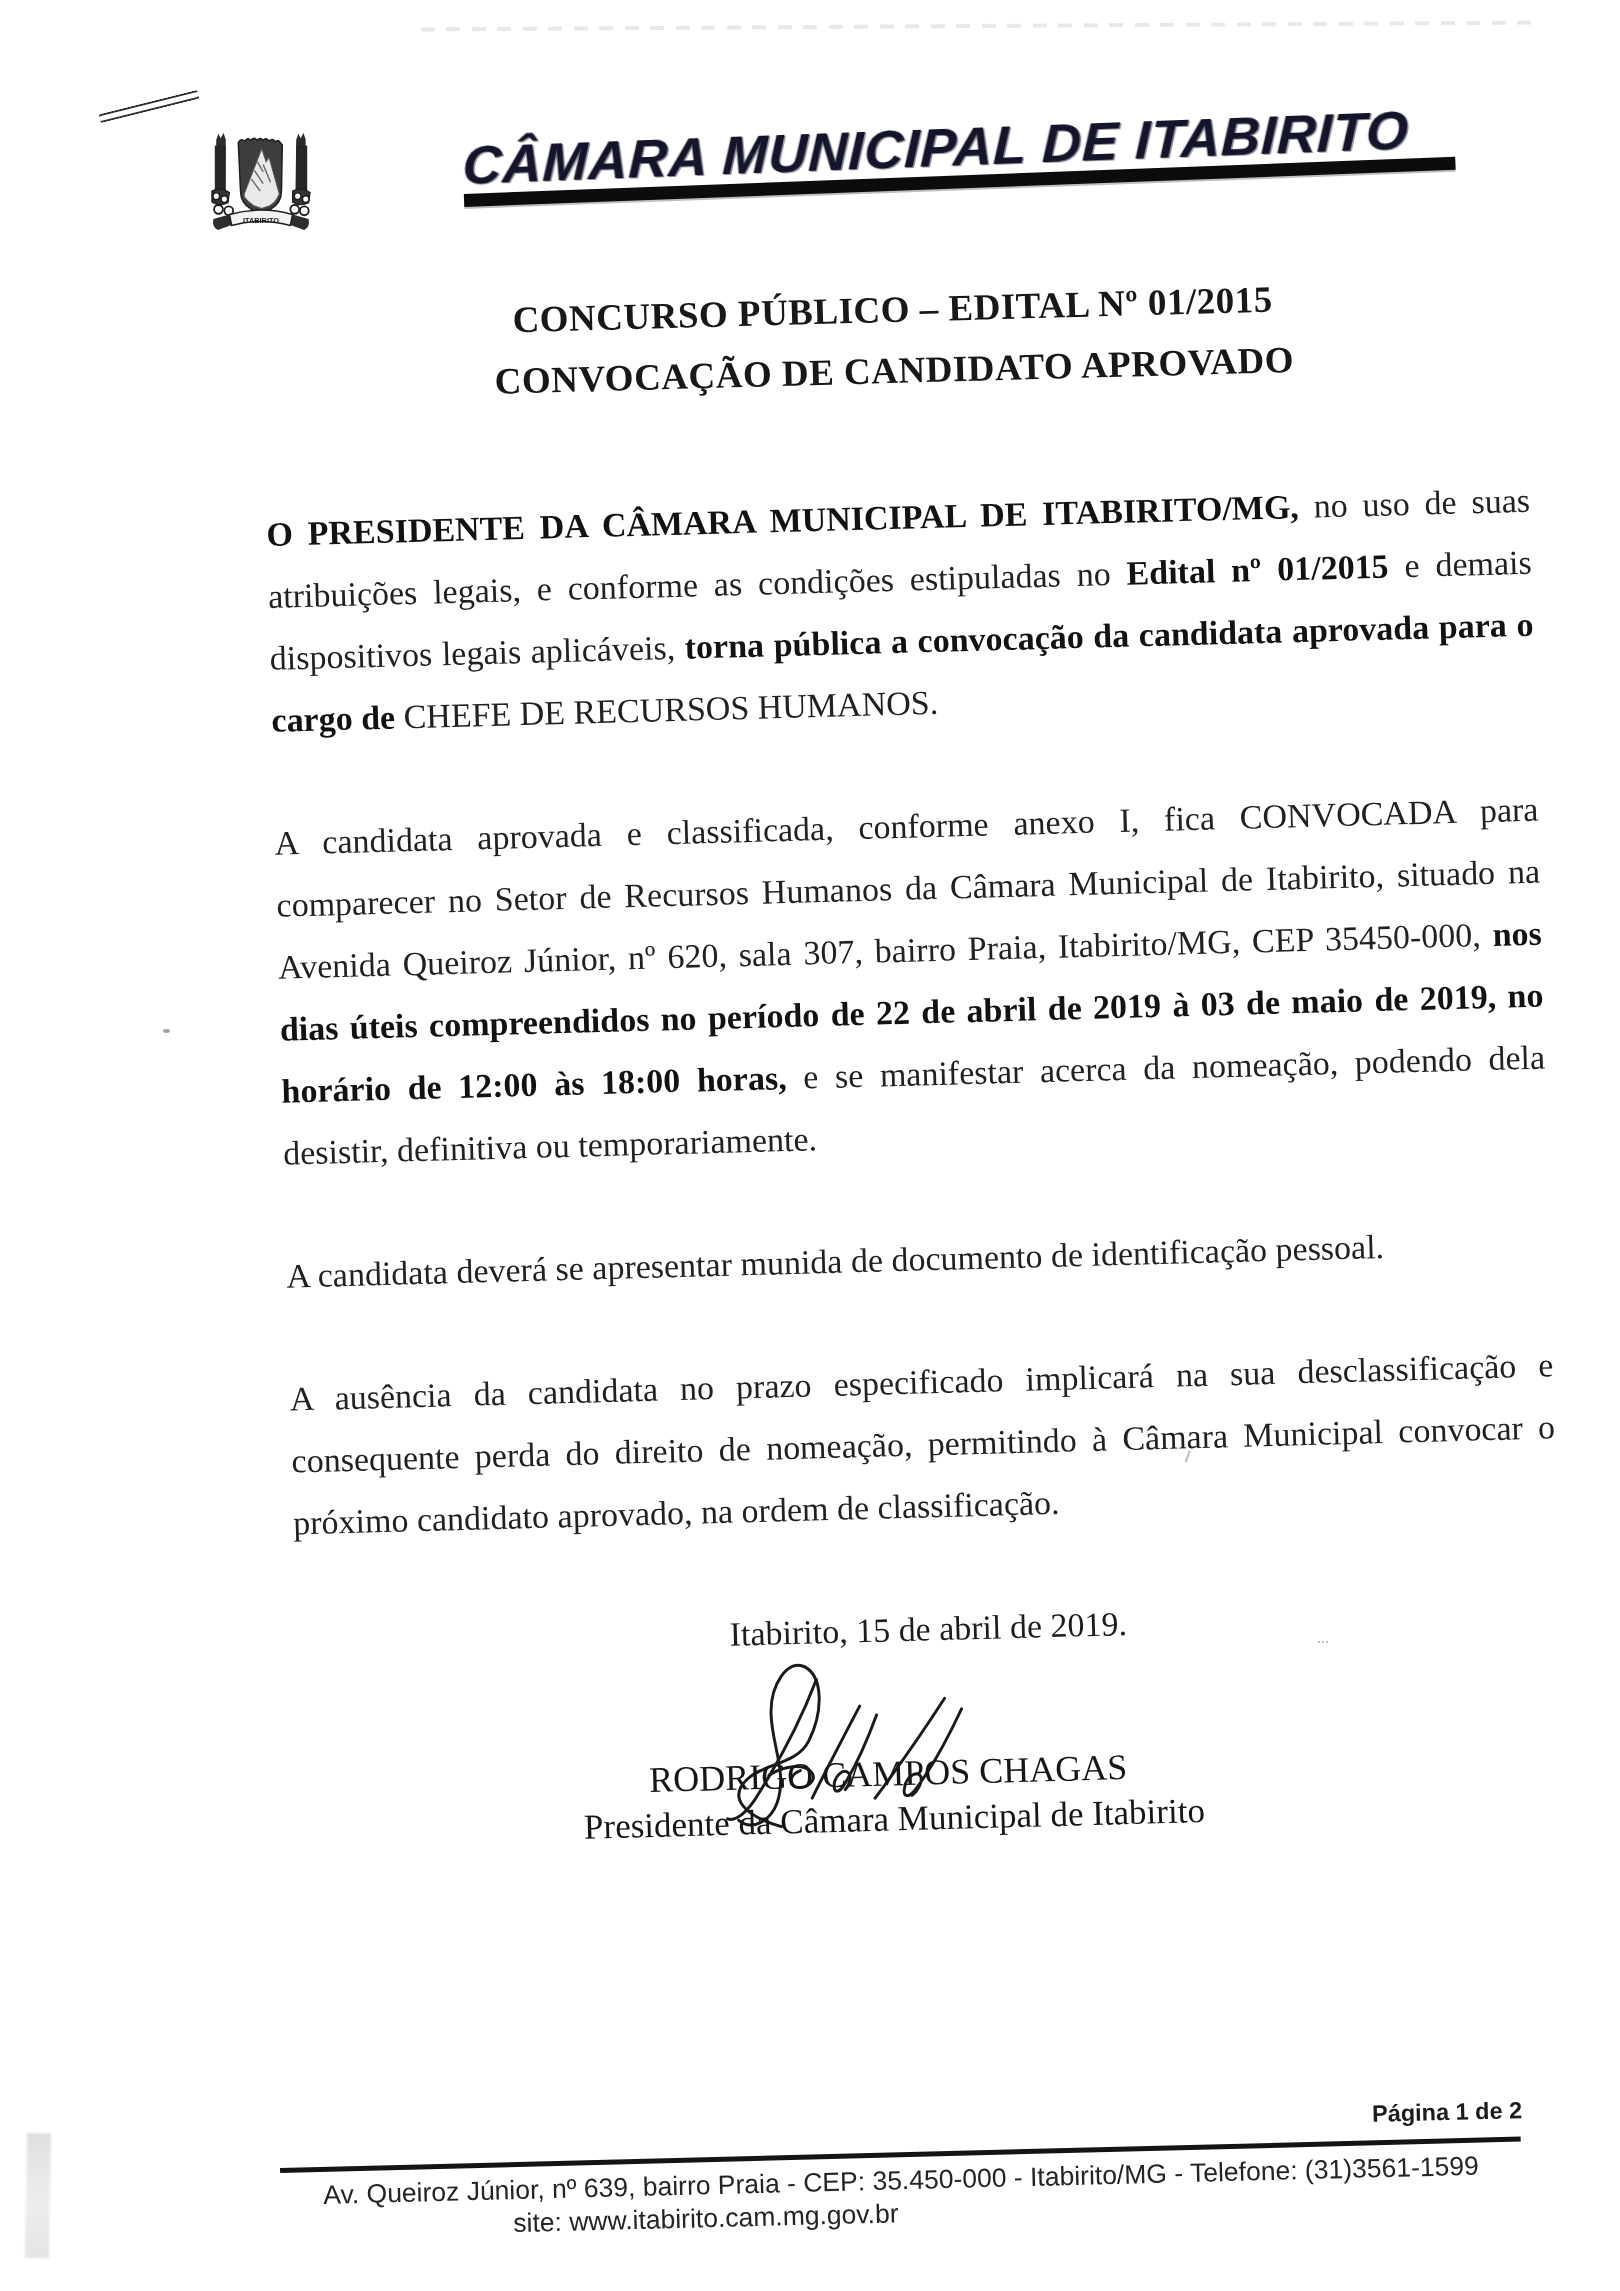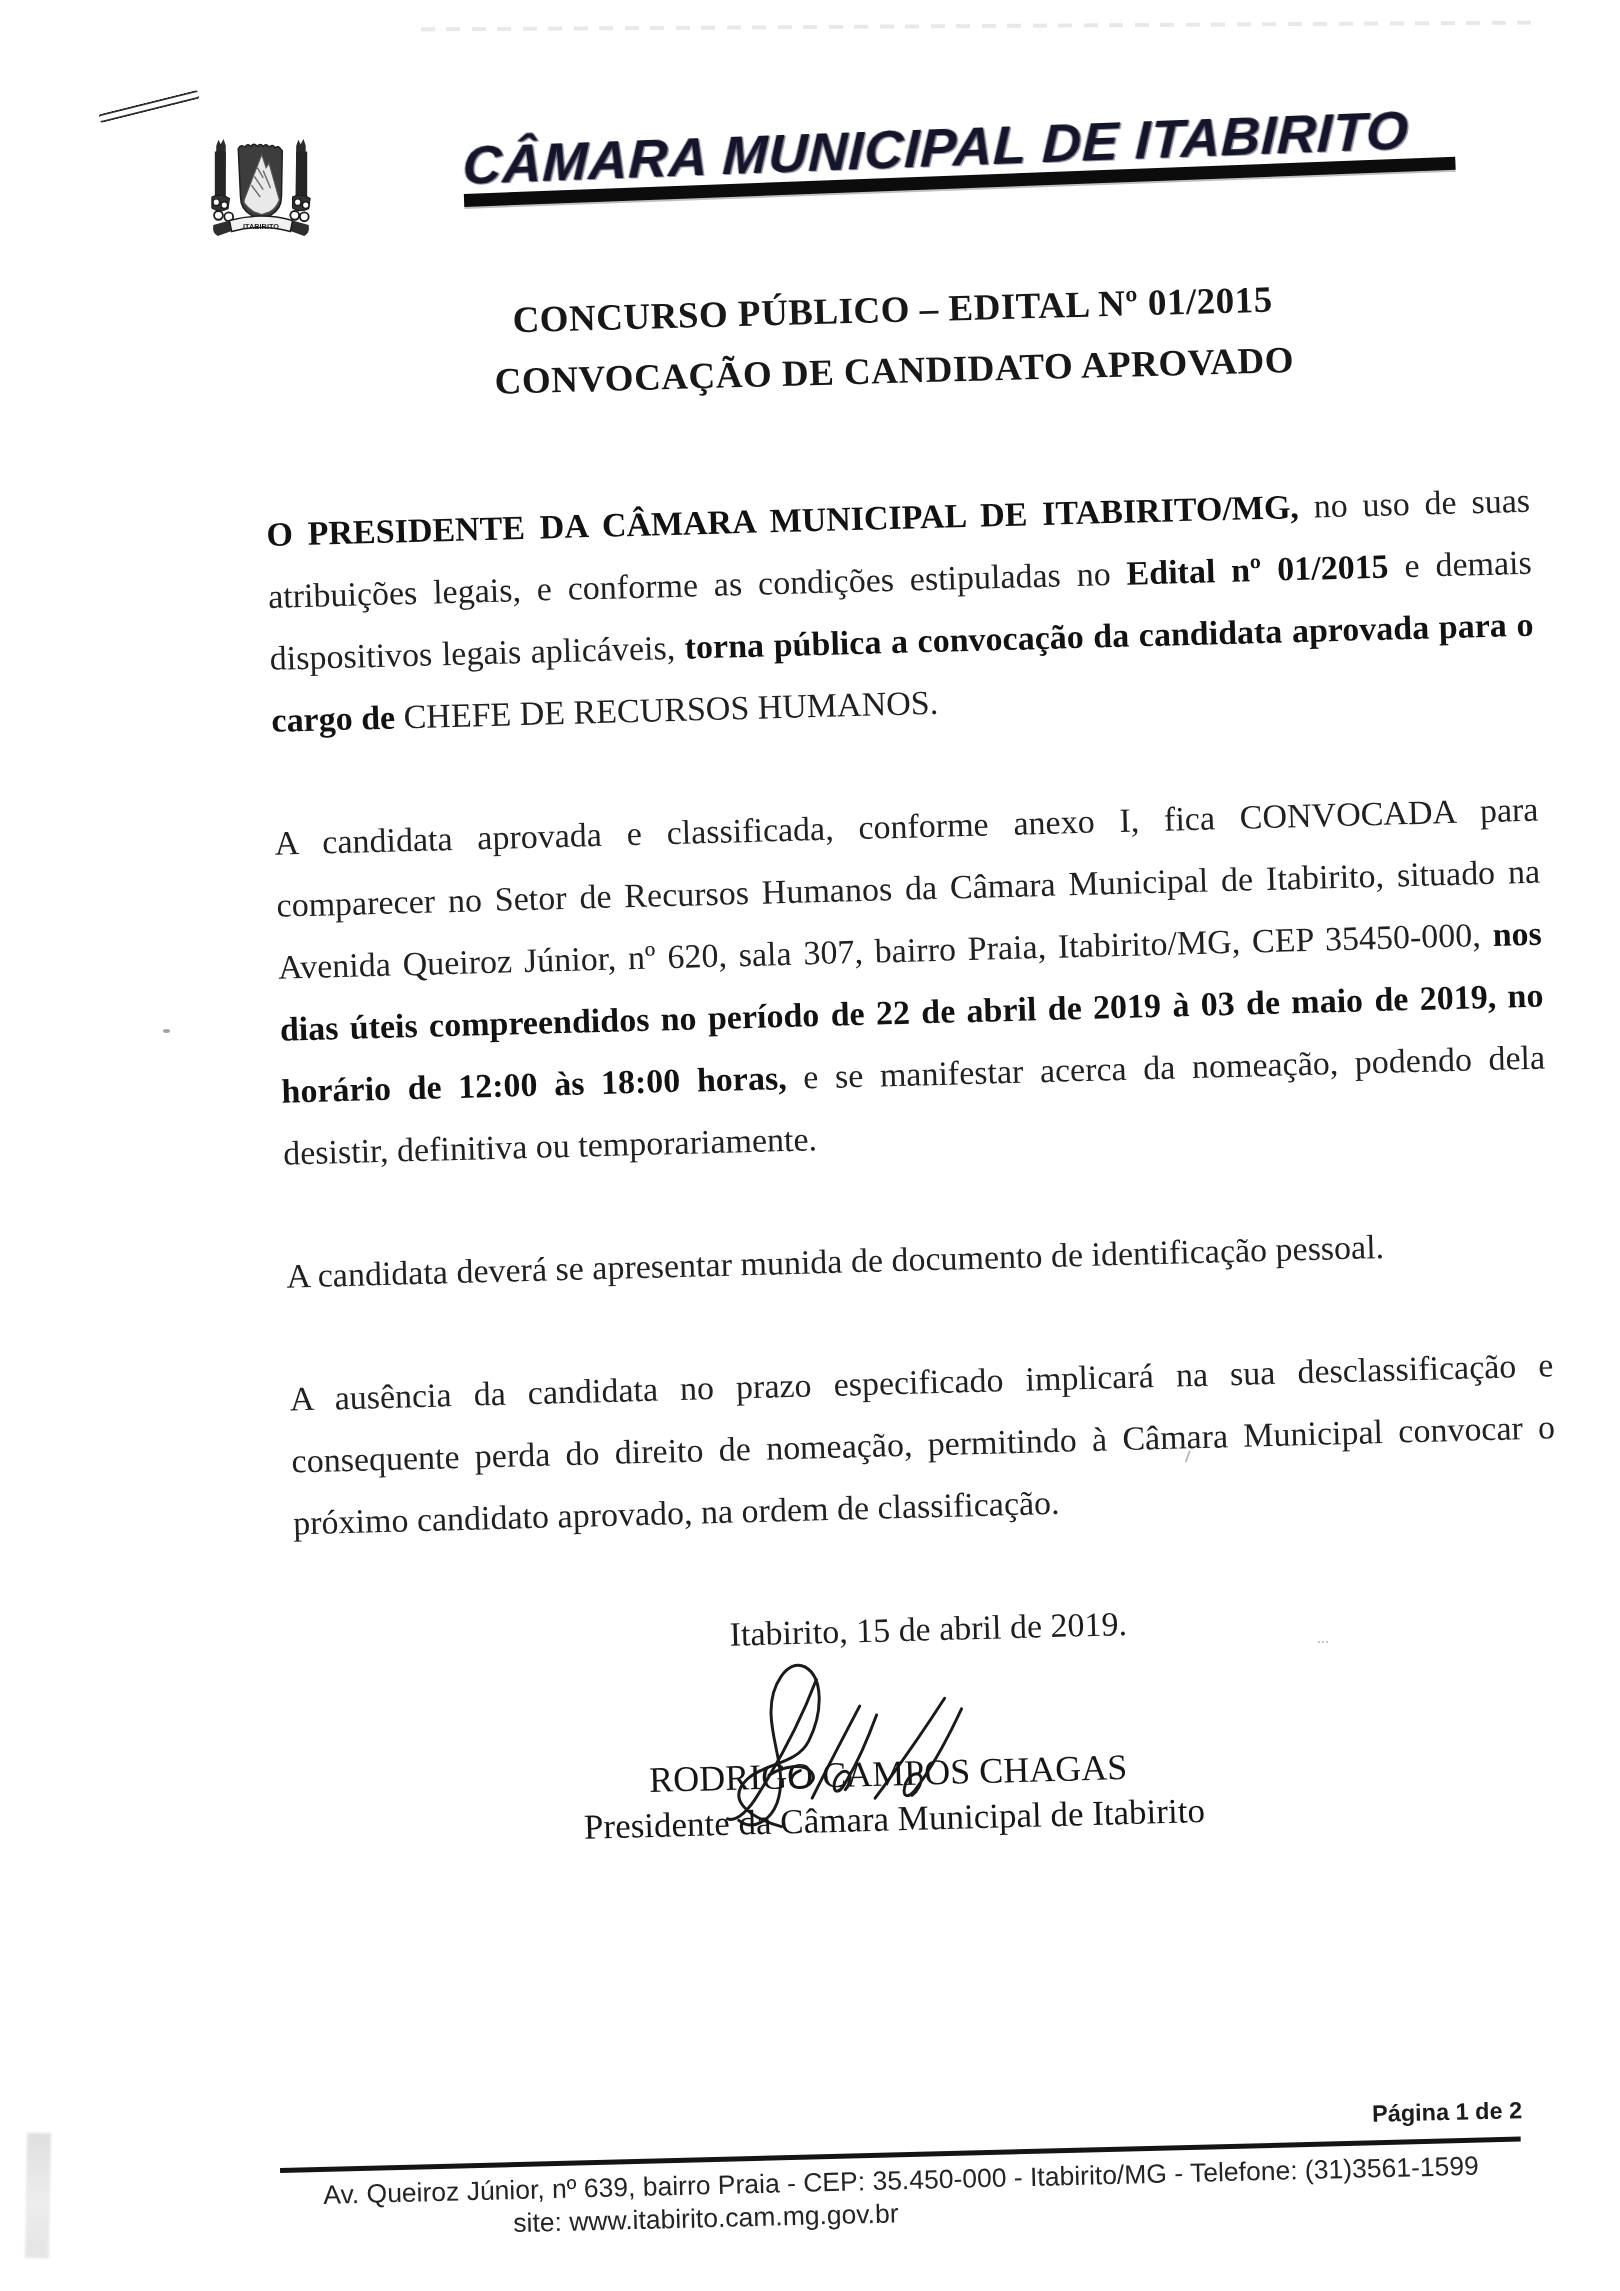--- a/index.html
+++ b/index.html
@@ -27,21 +27,21 @@
   .artifact-streak{
     position:absolute;left:25.5px;top:2133px;width:23.5px;height:125px;
     background:linear-gradient(180deg,#b5b5b5,#d6d6d6 55%,#c2c2c2);
     opacity:.42;filter:blur(1.2px);transform:rotate(1deg);
   }
   .artifact-speck1{position:absolute;left:163px;top:1029px;width:6.9px;height:3.9px;background:#555;opacity:.55;border-radius:50%;}
   .artifact-speck2{position:absolute;left:1179px;top:1449px;width:7.8px;height:11.8px;border-right:2px solid #777;opacity:.5;transform:rotate(20deg);}
   .artifact-speck3{position:absolute;left:1318px;top:1635px;width:9.8px;height:5.9px;border-bottom:2px dotted #888;opacity:.5;}
 
   
-  .crest{position:absolute;left:206px;top:110px;}
+  .crest{position:absolute;left:206px;top:104px;}
   .org-title-wrap{
     position:absolute;left:463px;top:137px;width:1010px;
     transform:rotate(-2.15deg);transform-origin:0 50%;
   }
   .org-title{
     font-family:"Liberation Sans","DejaVu Sans",sans-serif;
     font-weight:bold;font-style:italic;
     font-size:54px;line-height:57px;letter-spacing:1px;
     color:#14142a;white-space:nowrap;
     transform:skewX(-4deg);

